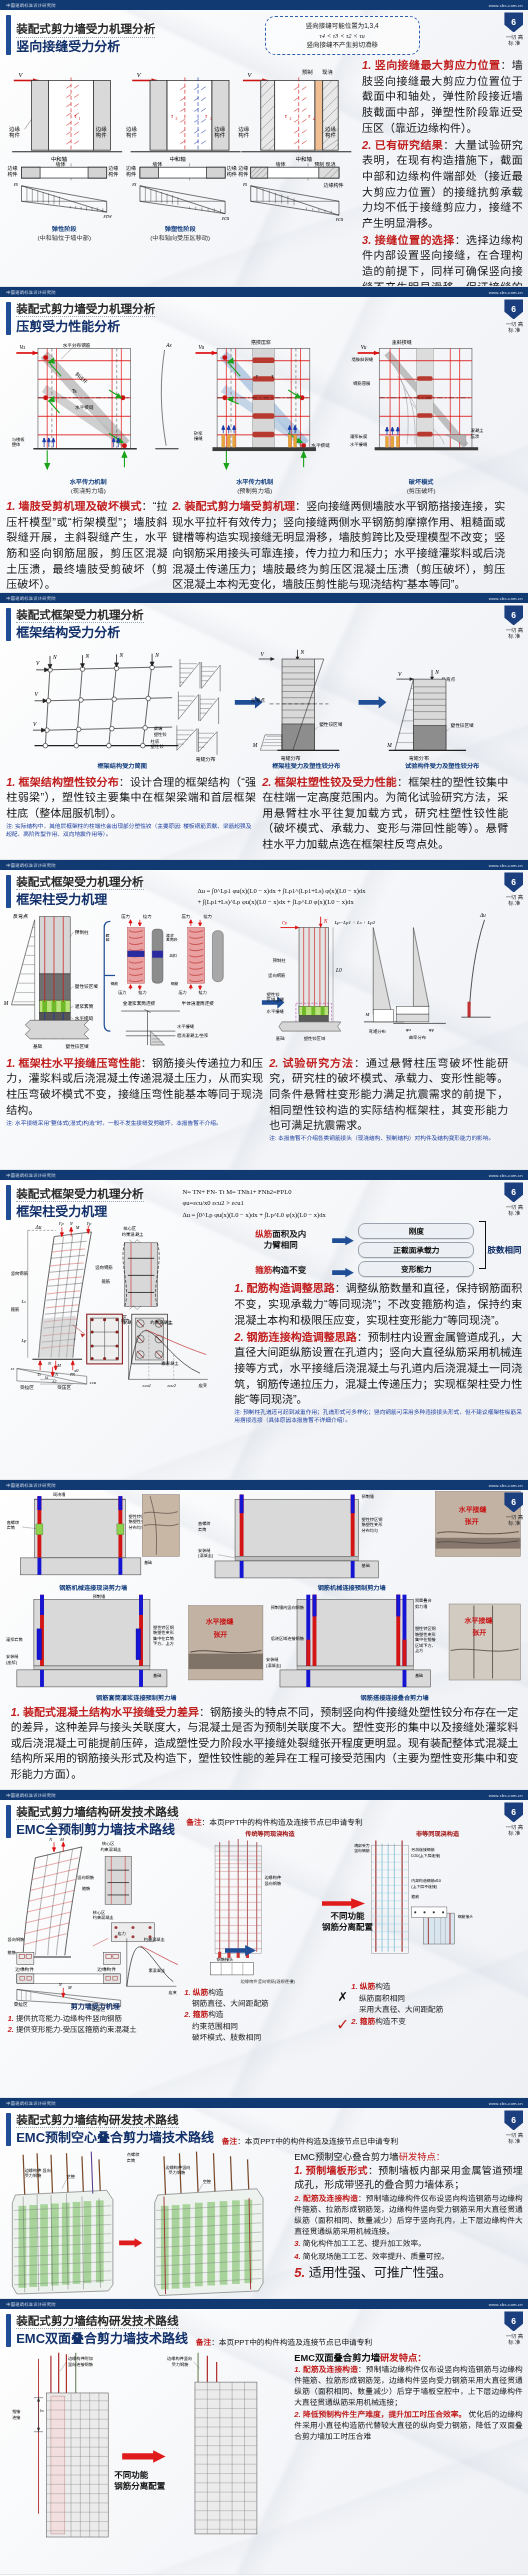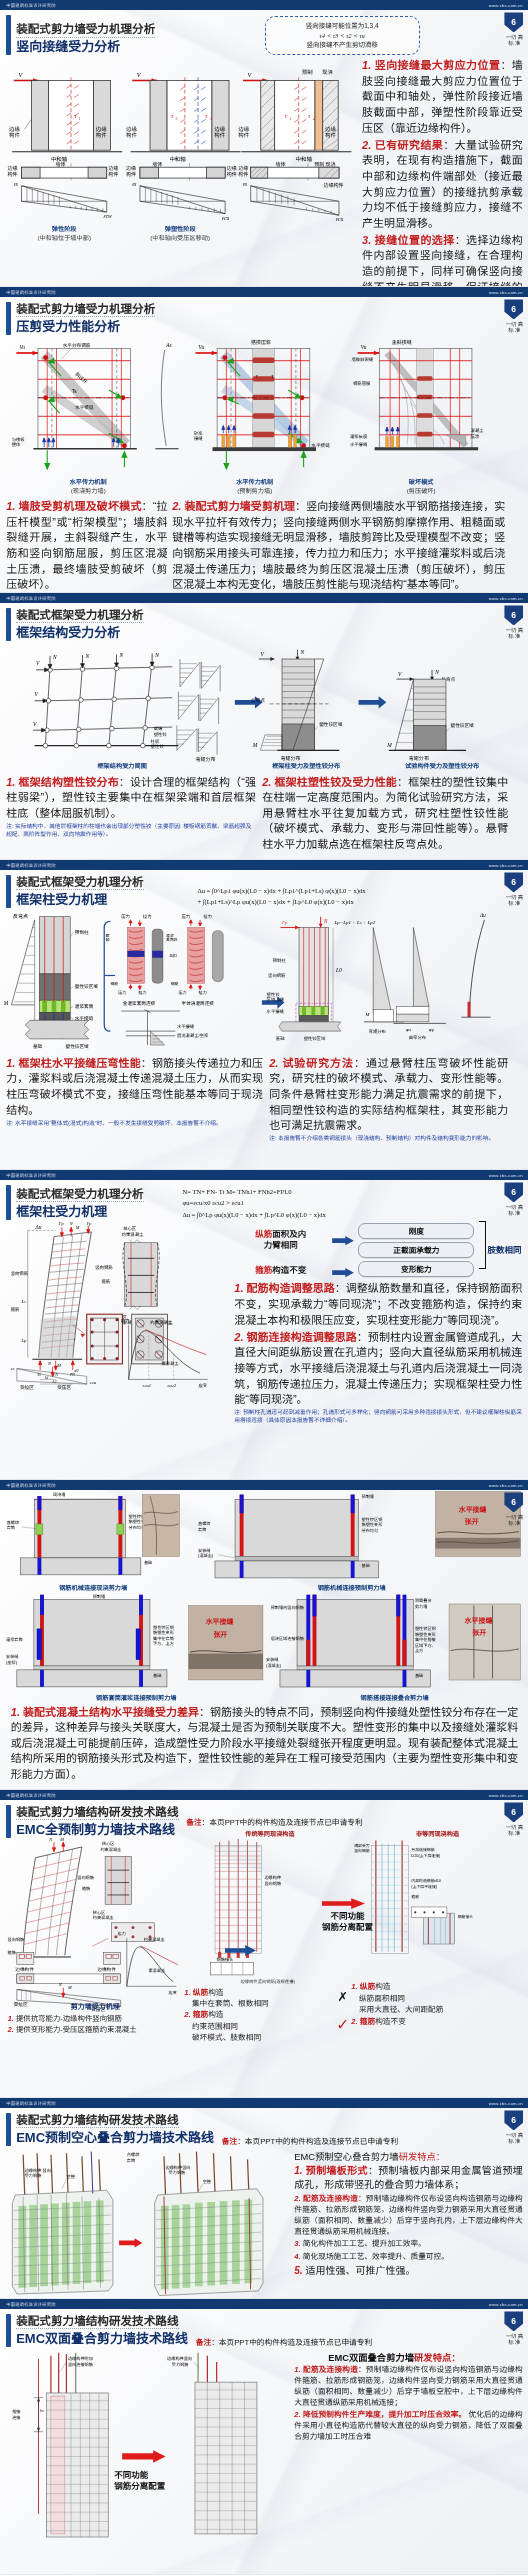--- a/index.html
+++ b/index.html
@@ -1722,21 +1722,21 @@
       </svg>
       <div class="tiny" style="text-align:center;margin-top:0;">
         <span>边缘构件竖向钢筋(逐根连接)</span>
       </div>
       <div style="margin-top:3.1px;display:flex;align-items:flex-start;">
         <div style="flex:1;font-size:7.7px;line-height:1.45;">
           <div>
             <span class="n" style="color:#c21f1f;font-weight:bold;font-style:italic;">1.</span>
             <span class="redtxt" style="font-weight:bold;">纵筋</span><span>构造</span>
           </div>
-          <div style="padding-left:7.7px;">集中在套筒、根数相同</div>
+          <div style="padding-left:7.7px;">钢筋直径、大间距配筋</div>
           <div>
             <span class="n" style="color:#c21f1f;font-weight:bold;font-style:italic;">2.</span>
             <span class="redtxt" style="font-weight:bold;">箍筋</span><span>构造</span>
           </div>
           <div style="padding-left:7.7px;">约束范围相同</div>
           <div style="padding-left:7.7px;">破坏模式、肢数相同</div>
         </div>
         <div style="width:17px;text-align:center;">
           <div style="color:#111;font-size:12.4px;font-weight:bold;margin-top:1.5px;">✗</div>
           <div style="color:#c21f1f;font-size:15.5px;font-weight:bold;margin-top:12.4px;">✓</div>
@@ -1973,21 +1973,21 @@
         <span class="lbl">配筋及连接构造</span><span>：预制墙边缘构件仅布设竖向构造钢筋与边缘构件箍筋、拉筋形成钢筋笼，边缘构件竖向受力钢筋采用大直径贯通纵筋（面积相同、数量减少）后穿于竖向孔内，上下层边缘构件大直径贯通纵筋采用机械连接。</span>
       </p>
       <p class="para" style="font-size:7.7px;">
         <span class="num">3.</span>
         <span>简化构件加工工艺、提升加工效率。</span>
       </p>
       <p class="para" style="font-size:7.7px;">
         <span class="num">4.</span>
         <span>简化现场施工工艺、效率提升、质量可控。</span>
       </p>
-      <p class="para" style="font-size:10px;">
+      <p class="para" style="font-size:13px;">
         <span class="num">5.</span>
         <span>适用性强、可推广性强。</span>
       </p>
     </div>
   </div>
 </section>
 
 <section class="slide" style="height:276px;">
   <div class="topbar">
     <span>中国建筑标准设计研究院</span>
@@ -2108,21 +2108,21 @@
           <path d="M-2 14 L6 22" stroke="#333" stroke-width=".35"></path>
         </g>
       </svg>
       <div style="position:absolute;left:108px;top:122px;font-size:8.5px;font-weight:bold;color:#111;line-height:1.35;">
         <div>不同功能</div>
         <div>钢筋分离配置</div>
       </div>
     </div>
 
     <div class="col" style="width:234px;padding-left:3.1px;">
-      <div style="font-size:9.3px;font-weight:bold;color:#111;margin-top:1.5px;margin-left:34px;">
+      <div style="font-size:9.3px;font-weight:bold;color:#111;margin-top:1.5px;">
         <span>EMC双面叠合剪力墙</span><span class="redtxt">研发特点：</span>
       </div>
       <p class="para" style="font-size:7.7px;">
         <span class="num">1.</span>
         <span class="lbl">配筋及连接构造</span><span>：预制墙边缘构件仅布设竖向构造钢筋与边缘构件箍筋、拉筋形成钢筋笼，边缘构件竖向受力钢筋采用大直径贯通纵筋（面积相同、数量减少）后穿于墙板空腔中，上下层边缘构件大直径贯通纵筋采用机械连接；</span>
       </p>
       <p class="para" style="font-size:7.7px;">
         <span class="num">2.</span>
         <span class="lbl">降低预制构件生产难度，提升加工时压合效率。</span> <span>优化后的边缘构件采用小直径构造筋代替较大直径的纵向受力钢筋，降低了双面叠合剪力墙加工时压合难</span>
       </p>

